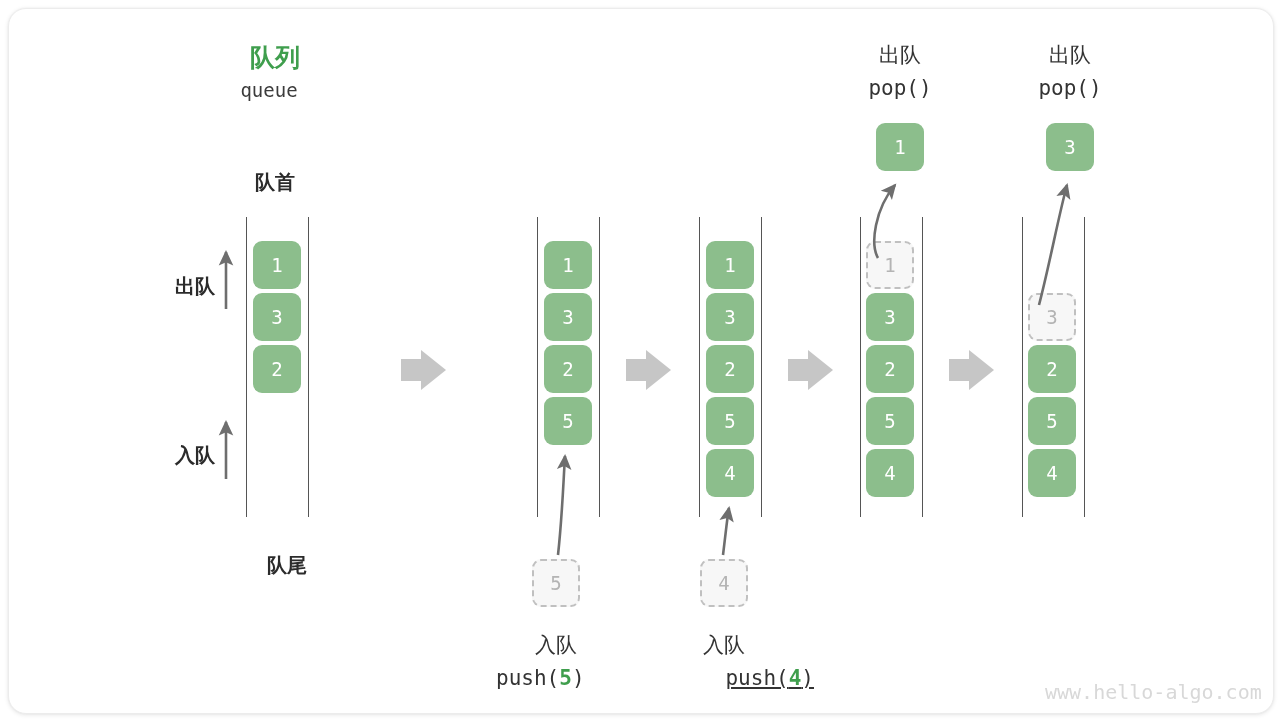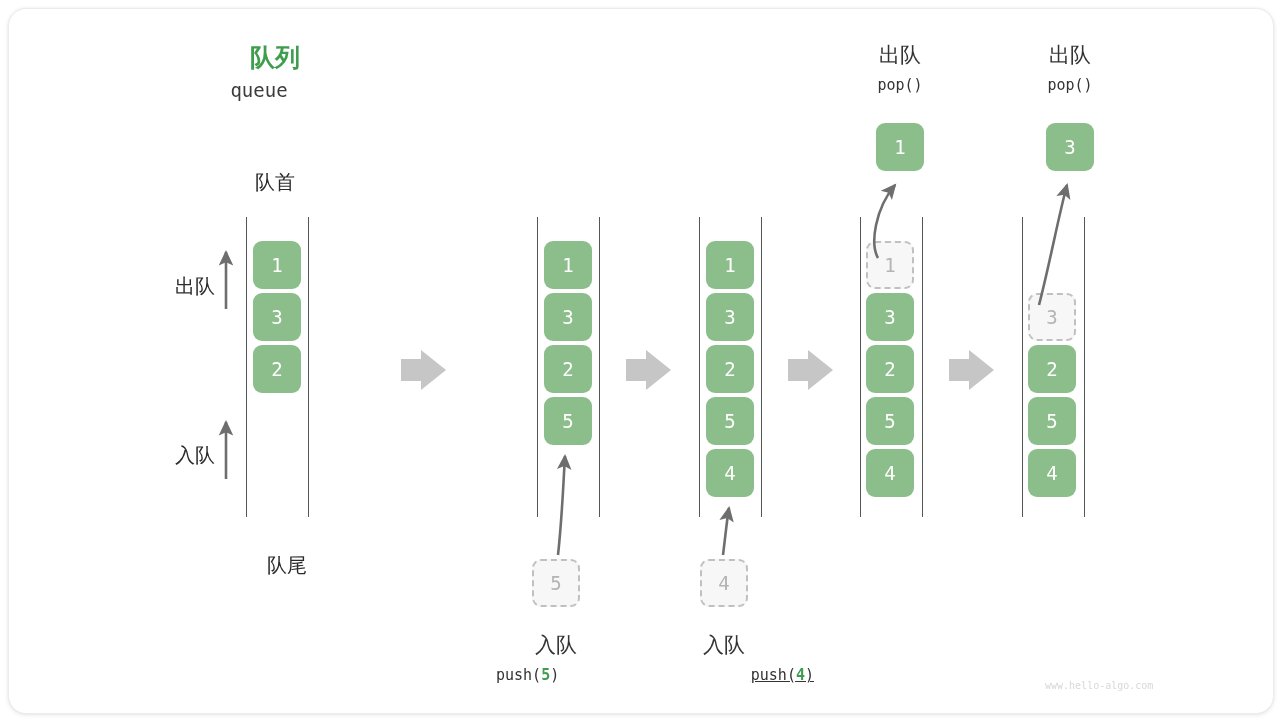--- a/index.html
+++ b/index.html
@@ -44,36 +44,36 @@
   }
   .title-mono {
     font-family: "DejaVu Sans Mono", monospace;
     font-size: 19px;
     color: #3b3b3b;
     text-align: center;
     white-space: nowrap;
   }
   .label-bold {
     font-family: "Liberation Sans", sans-serif;
-    font-weight: normal;
+    font-weight: bold;
     font-size: 20px;
     color: #2b2b2b;
     text-align: center;
     white-space: nowrap;
   }
   .op-cn {
     font-family: "Liberation Sans", sans-serif;
     font-size: 21px;
     color: #333333;
     text-align: center;
     white-space: nowrap;
   }
   .op-mono {
     font-family: "DejaVu Sans Mono", monospace;
-    font-size: 15px;
+    font-size: 21px;
     color: #333333;
     text-align: center;
     white-space: nowrap;
   }
   .op-mono .num { color: #3f9e4d; font-weight: bold; }
 
   
   .cell {
     position: absolute;
     width: 48px;
@@ -97,40 +97,40 @@
   
   .rail {
     position: absolute;
     width: 1px;
     background: #555555;
   }
 
   
   .watermark {
     font-family: "DejaVu Sans Mono", monospace;
-    font-size: 10px;
+    font-size: 20px;
     color: #d8d8d8;
     white-space: nowrap;
   }
   svg.overlay {
     position: absolute;
     left: 0; top: 0;
     width: 1280px;
     height: 720px;
     pointer-events: none;
   }
 </style>
 </head>
 <body>
 
 <div id="card">
   <div id="stage">
 
     <div class="abs title-cn" style="left:206px; top:32px; width:120px;">队列</div>
-    <div class="abs title-mono" style="left:190px; top:70px; width:120px;">queue</div>
+    <div class="abs title-mono" style="left:200px; top:70px; width:120px;">queue</div>
 
     <div class="abs label-bold" style="left:206px; top:160px; width:120px;">队首</div>
     <div class="abs label-bold" style="left:218px; top:543px; width:120px;">队尾</div>
 
     <div class="abs label-bold" style="left:144px; top:264px; width:62px; text-align:right;">出队</div>
     <div class="abs label-bold" style="left:144px; top:433px; width:62px; text-align:right;">入队</div>
 
     <div class="abs op-cn" style="left:833px; top:32px; width:116px;">出队</div>
     <div class="abs op-mono" style="left:833px; top:67px; width:116px;"><span>pop(</span><span>)</span></div>
 

